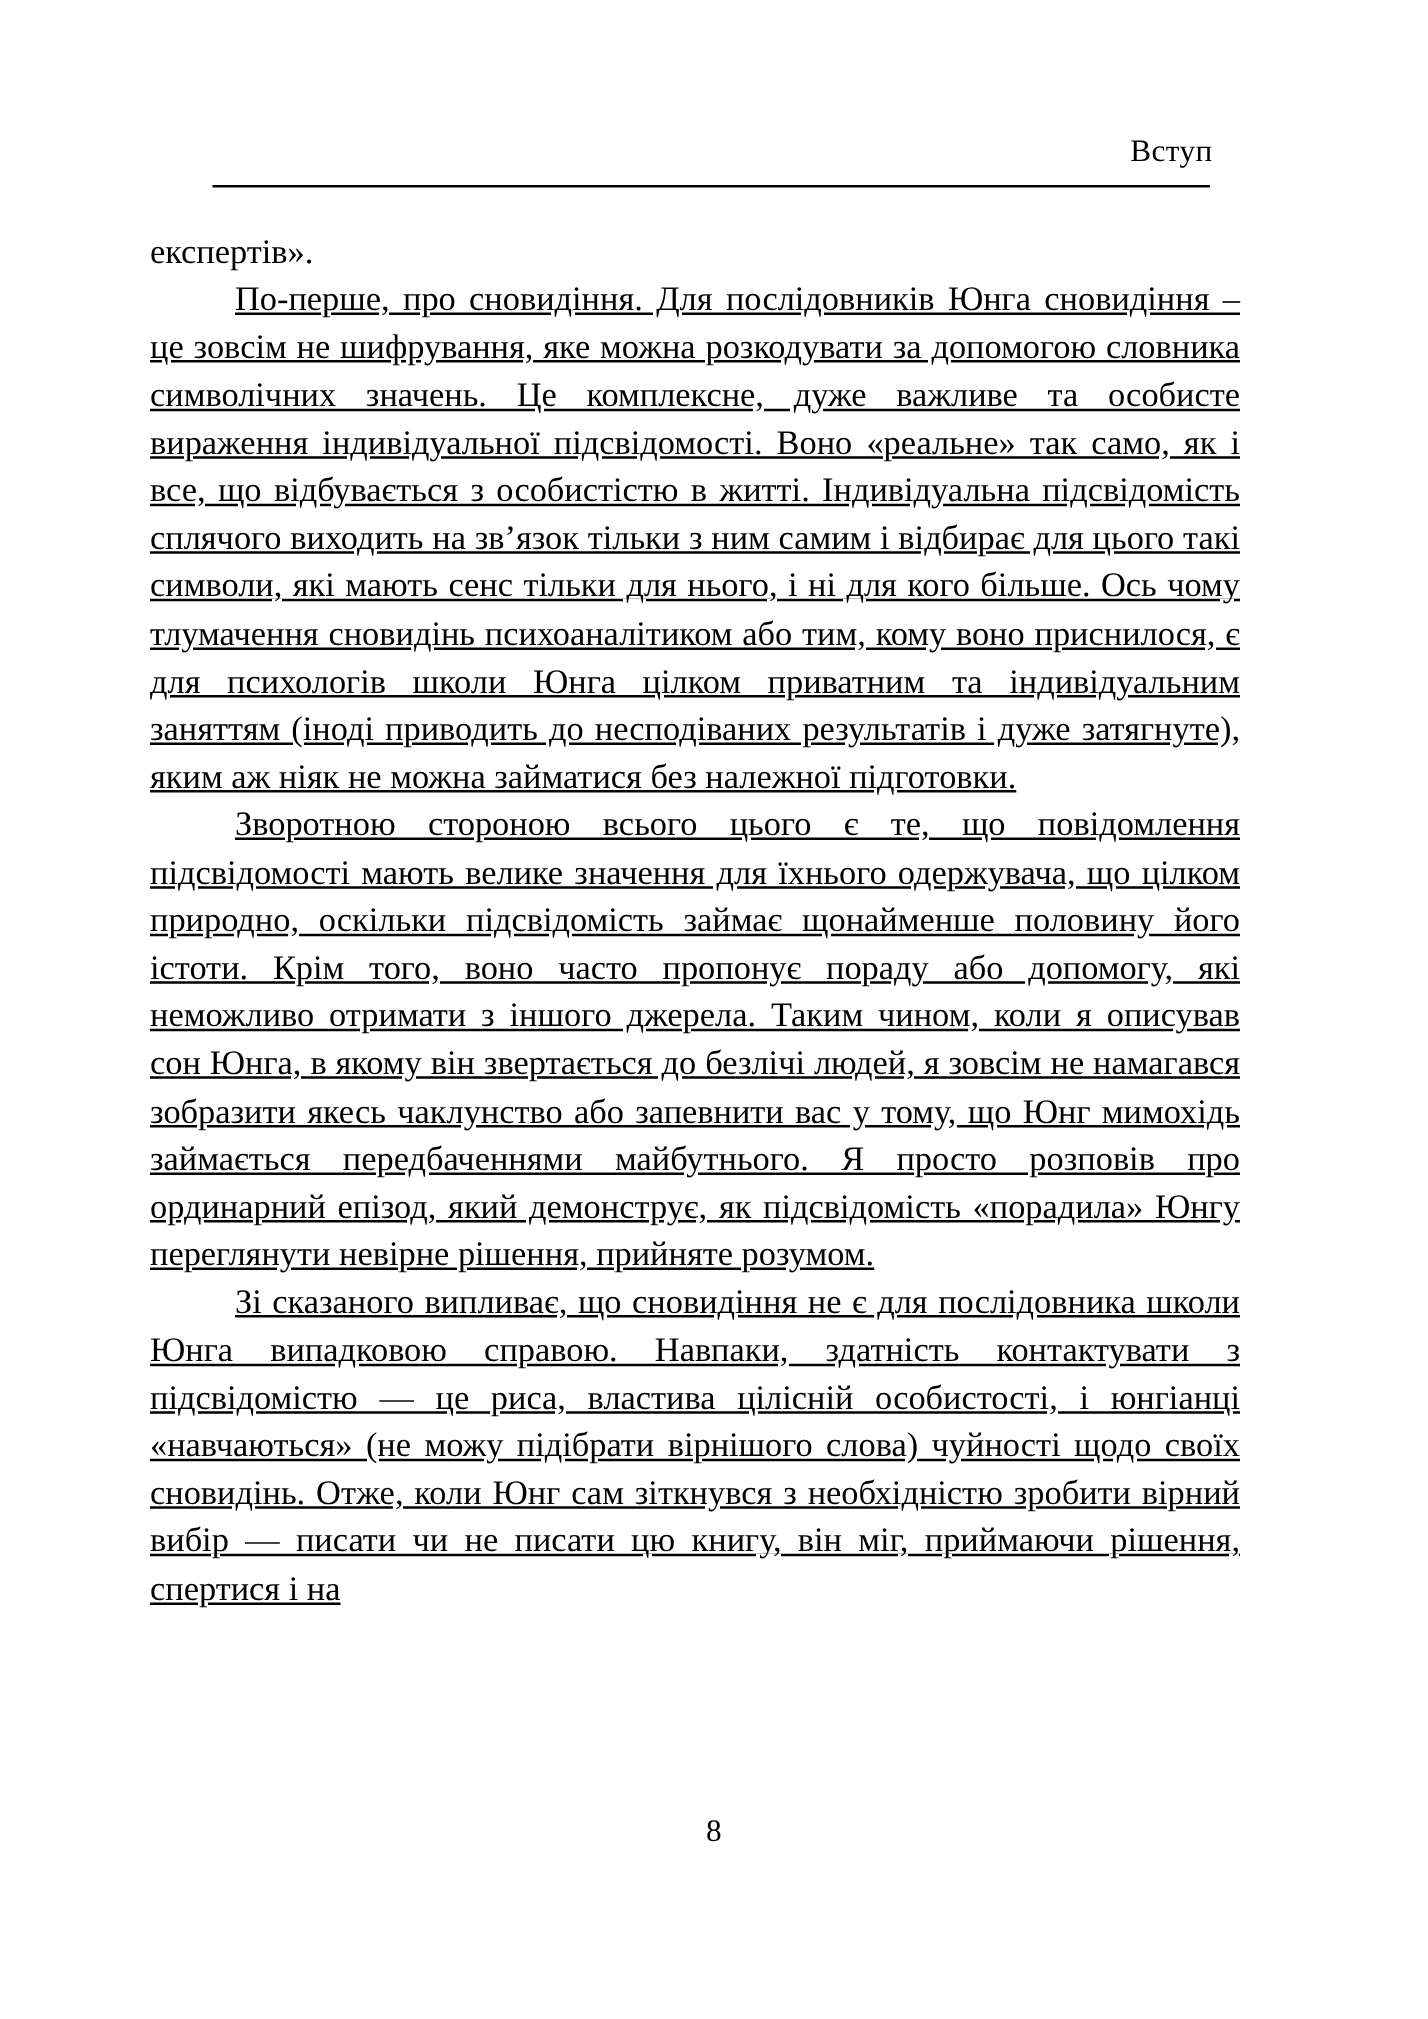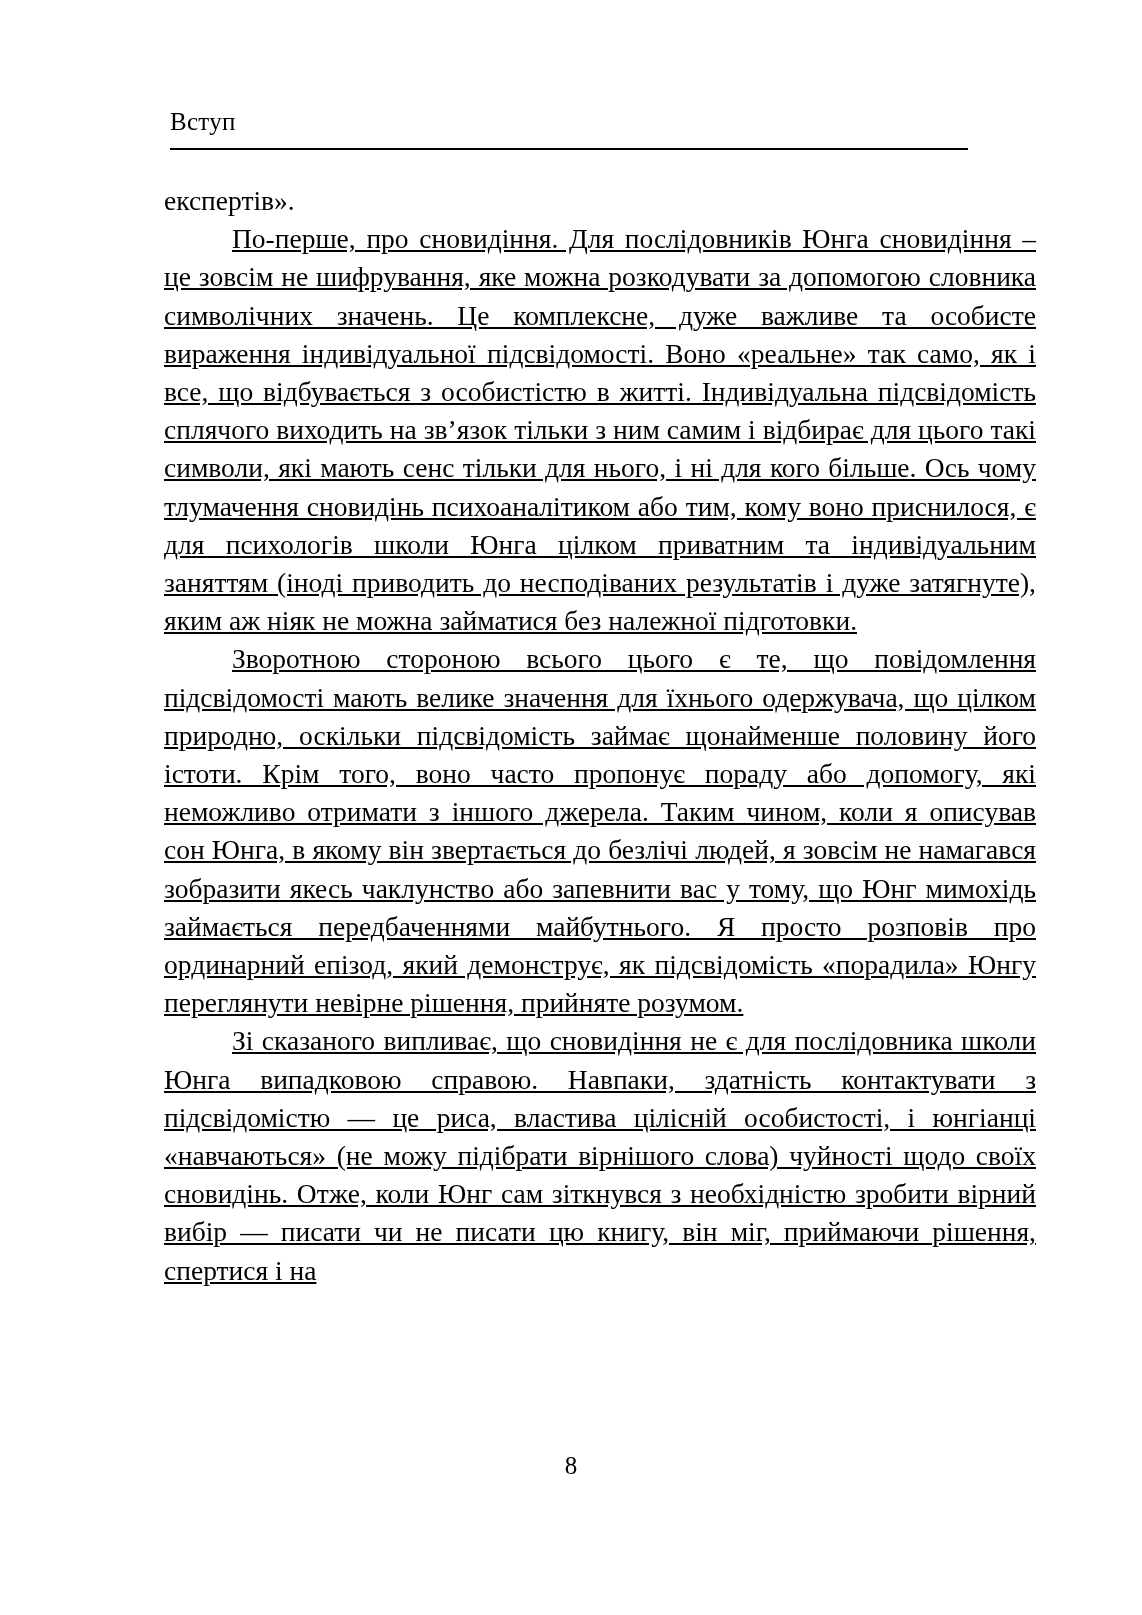--- a/index.html
+++ b/index.html
@@ -22,21 +22,21 @@
     height: 1615px;
     box-sizing: border-box;
   }
 
   
   .running-head {
     position: absolute;
     left: 170px;
     top: 108px;
     width: 800px;
-    text-align: left;
+    text-align: right;
     font-size: 25px;
     line-height: 1.1;
     letter-spacing: 0.3px;
   }
 
   .head-rule {
     position: absolute;
     left: 170px;
     top: 148px;
     width: 798px;
@@ -48,21 +48,20 @@
   .body-text {
     position: absolute;
     left: 120px;
     top: 182px;
     width: 872px;
     font-size: 27.5px;
     line-height: 38.2px;
     text-align: justify;
     text-justify: inter-word;
     hyphens: none;
-    margin-left: 44px;
     -webkit-hyphens: none;
   }
 
   .body-text p {
     margin: 0;
     text-align: justify;
     text-align-last: left;
   }
 
   .body-text p.indent {

